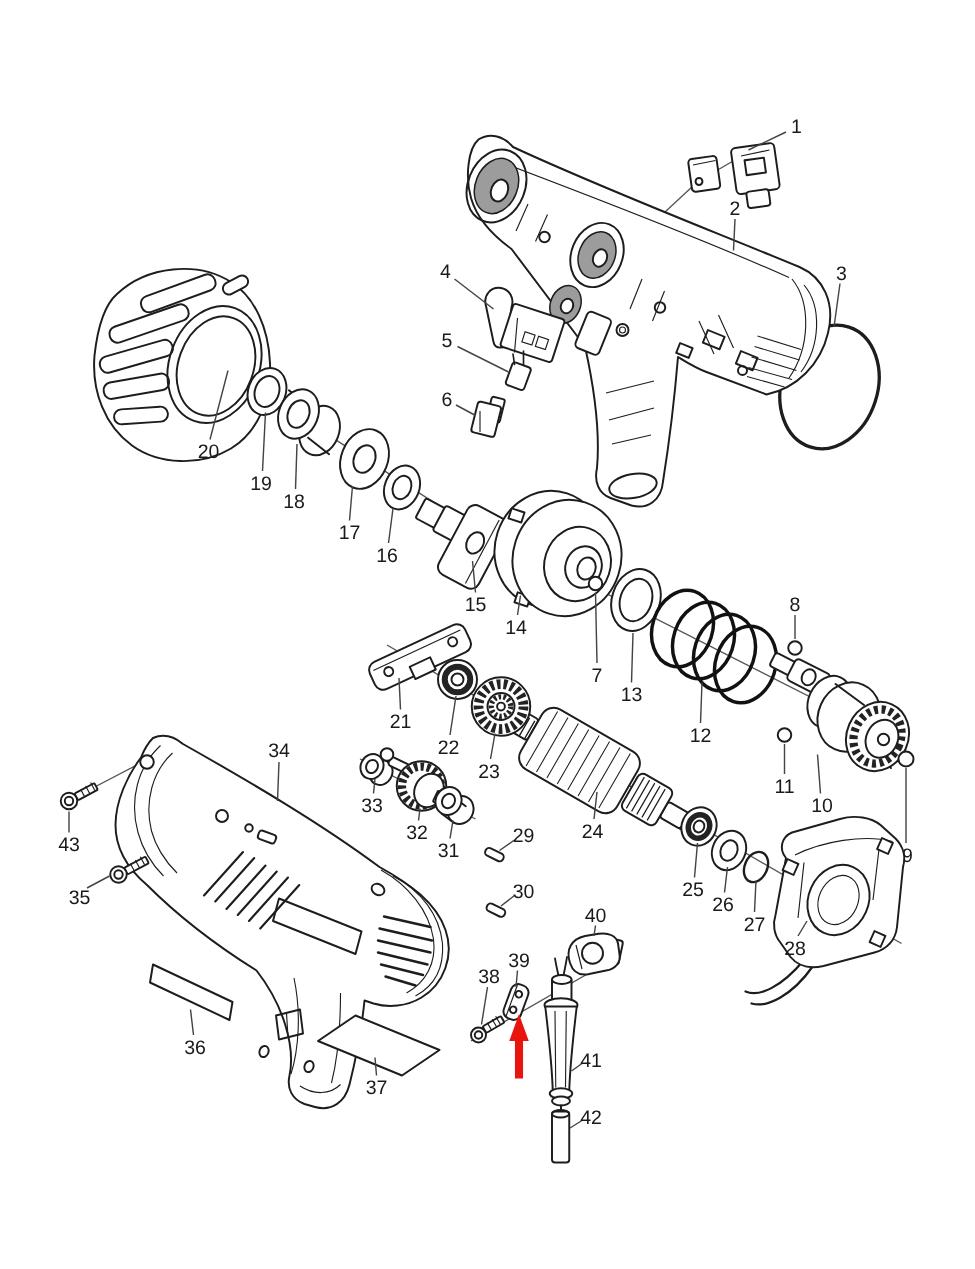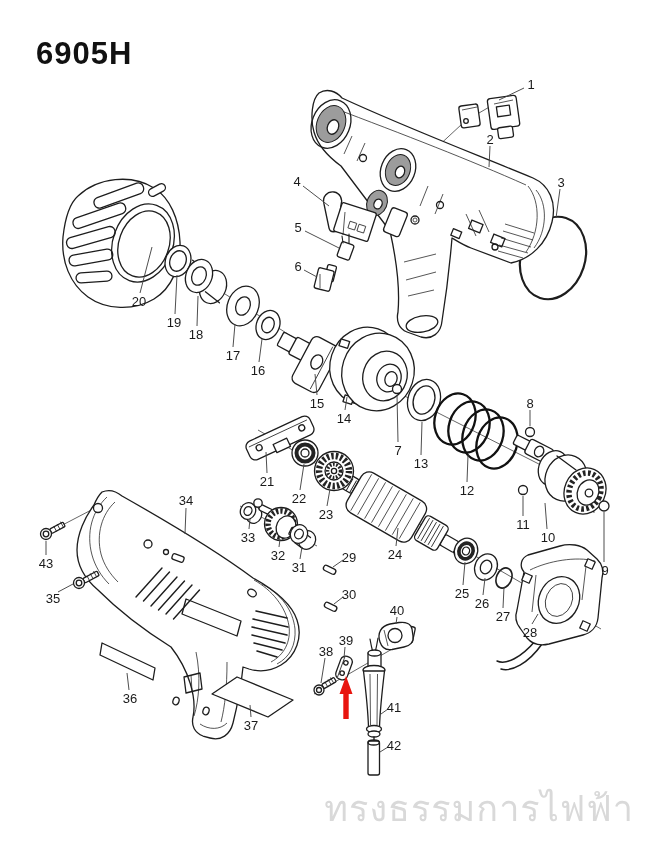--- a/index.html
+++ b/index.html
@@ -19,21 +19,20 @@
   .ring{fill:none;stroke:#232323;}
   .axis{fill:none;stroke:#555;stroke-width:0.9;}
   .leader{stroke:#444;stroke-width:0.95;}
   .part-num{font-family:"Liberation Sans",sans-serif;font-size:13px;fill:#1a1a1a;
             text-anchor:middle;}
 </style>
 </head>
 <body>
 
 <div id="page">
-  <div id="title">6905H</div>
 
   <svg width="650" height="846" viewBox="0 0 650 846">
 
     <g>
       <path class="axis" d="M148,245 L302,343"></path>
       <path class="axis" d="M306,346 L600,495"></path>
       <path class="axis" d="M258,430 L601,629"></path>
       <path class="axis" d="M240,506 L317,546"></path>
       <path class="axis" d="M51,531 L97,507"></path>
       <path class="axis" d="M84,580 L148,545"></path>
@@ -438,14 +437,13 @@
         <text x="397" y="614.5" class="part-num">40</text>
         <line x1="388" y1="709" x2="381" y2="714" class="leader"></line>
         <text x="394" y="711.5" class="part-num">41</text>
         <line x1="388" y1="747" x2="380" y2="752" class="leader"></line>
         <text x="394" y="749.5" class="part-num">42</text>
         <line x1="46" y1="555" x2="46" y2="541" class="leader"></line>
         <text x="46" y="567.5" class="part-num">43</text>
       </g>
   </svg>
 
-  <div id="watermark" style="color: rgb(217, 217, 217);">ทรงธรรมการไฟฟ้า</div>
 </div>
 
 </body></html>

